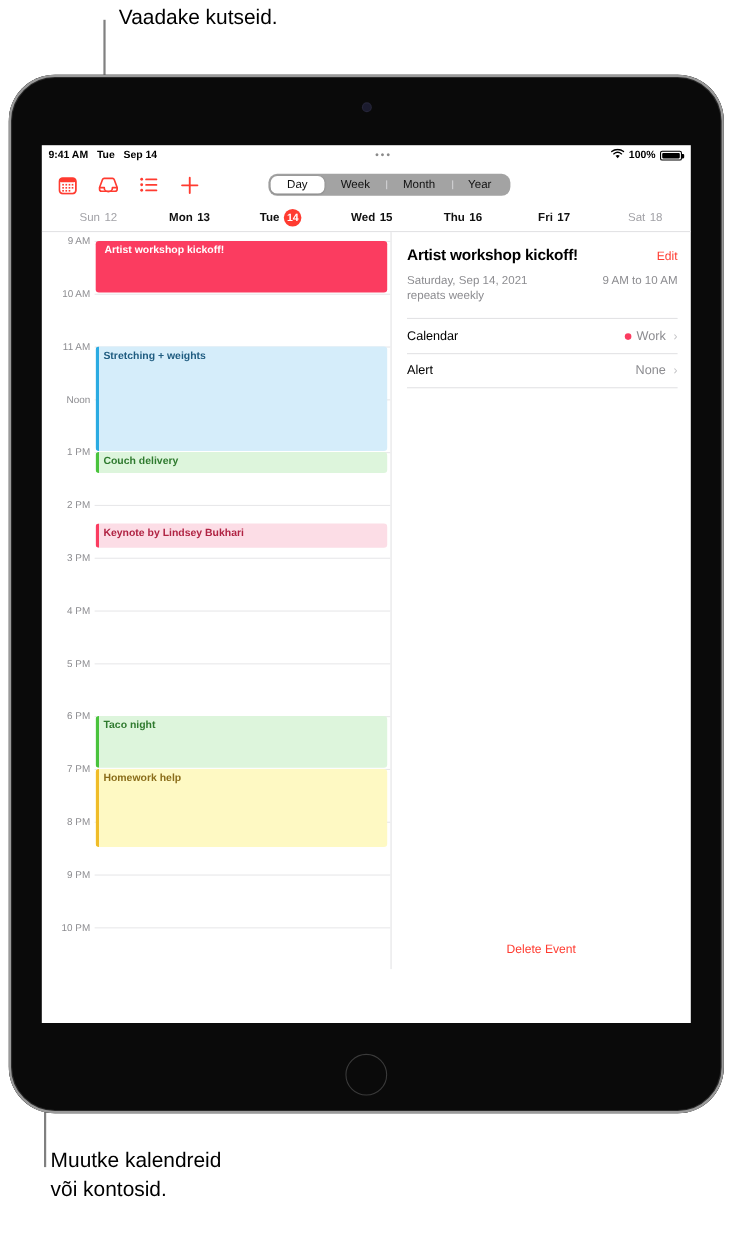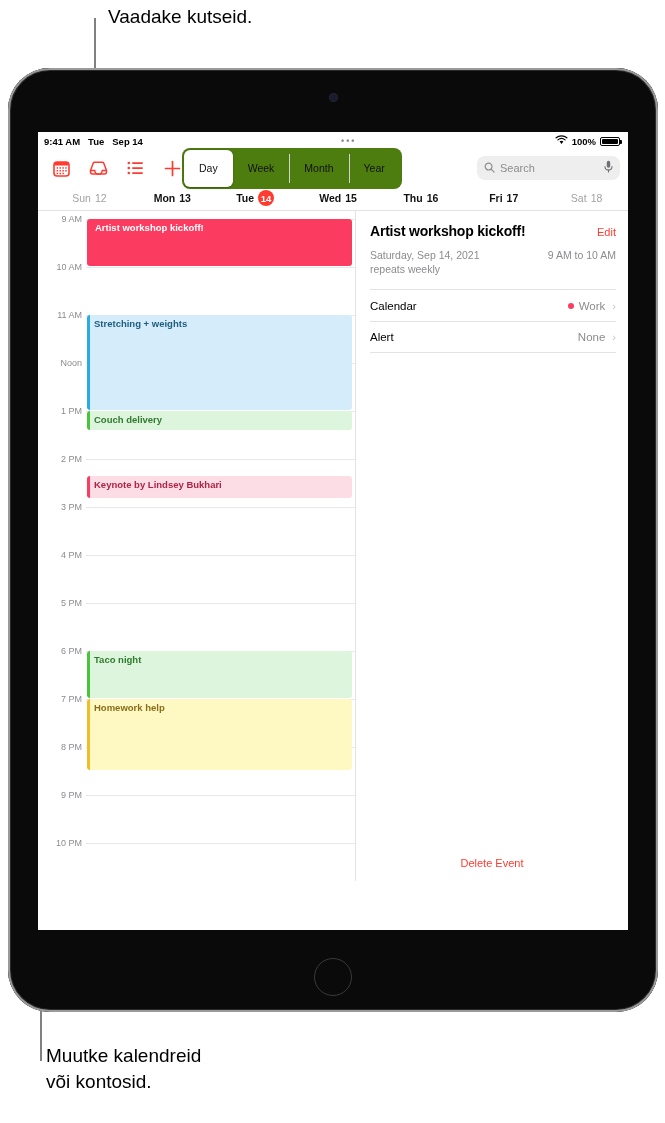--- a/index.html
+++ b/index.html
@@ -91,24 +91,25 @@
   #toolbar {
     height: 36px;
     display: flex; align-items: center;
     padding: 0 8px;
     gap: 0;
   }
   #tool-icons { display: flex; align-items: center; gap: 17px; padding-left: 5px; }
   .tool-ico { width: 20px; height: 20px; display: flex; align-items: center; justify-content: center; cursor: pointer; }
 
   #segmented {
-    background: #4d7c0f;
+    background: #a3a3a3;
     border-radius: 8px;
     display: flex;
-    height: 41px;
+    height: 20px;
+    margin-left: 62px;
     padding: 2px;
     position: relative;
   }
   .seg {
     padding: 0 15px;
     font-size: 10.5px; color: #111;
     display: flex; align-items: center; justify-content: center;
     border-radius: 6px;
     position: relative;
     cursor: pointer;
@@ -318,36 +319,20 @@
           </span>
         </div>
 
         <div id="segmented">
           <div class="seg active">Day</div>
           <div class="seg">Week</div>
           <div class="seg">Month</div>
           <div class="seg">Year</div>
         </div>
 
-        <div id="search-box">
-          <span>
-            <svg width="11" height="11" viewBox="0 0 12 12">
-              <circle cx="5" cy="5" r="3.7" fill="none" stroke="#8c8c90" stroke-width="1.3"></circle>
-              <line x1="7.8" y1="7.8" x2="11" y2="11" stroke="#8c8c90" stroke-width="1.3" stroke-linecap="round"></line>
-            </svg>
-          </span>
-          <span id="search-placeholder">Search</span>
-          <span>
-            <svg width="9" height="13" viewBox="0 0 9 13">
-              <rect x="2.8" y="0.8" width="3.4" height="7" rx="1.7" fill="#6f6f74"></rect>
-              <path d="M1 6.6 a3.5 3.5 0 0 0 7 0" fill="none" stroke="#6f6f74" stroke-width="1.1" stroke-linecap="round"></path>
-              <line x1="4.5" y1="10" x2="4.5" y2="12" stroke="#6f6f74" stroke-width="1.1" stroke-linecap="round"></line>
-            </svg>
-          </span>
-        </div>
       </div>
 
 
       <div id="weekday-row">
         <div class="wd dim">
           <span>Sun</span>
           <span>12</span>
         </div>
         <div class="wd">
           <span>Mon</span>

